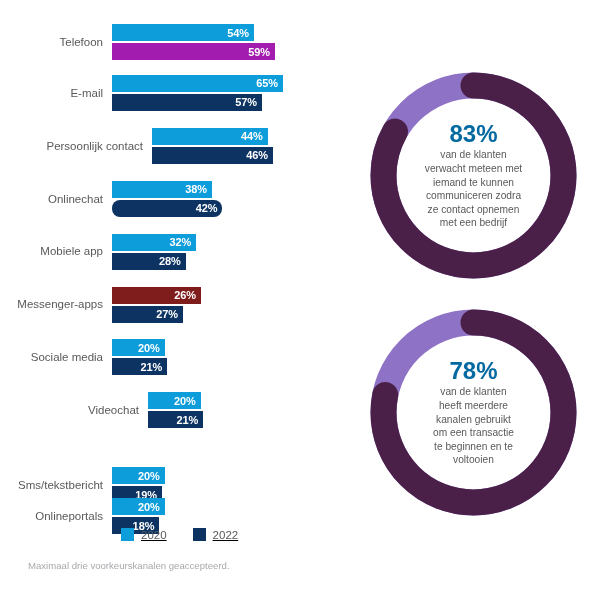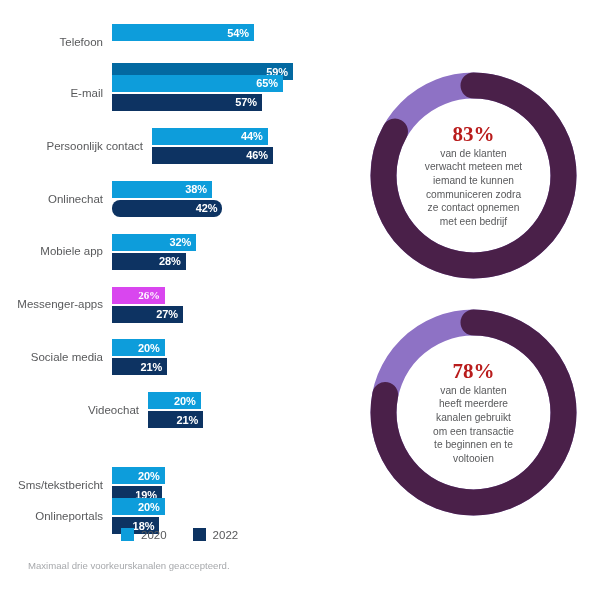--- a/index.html
+++ b/index.html
@@ -84,20 +84,21 @@
     left: 121px;
     top: 528px;
     display: flex;
     align-items: center;
     gap: 26px;
   }
   .legend-entry {
     display: flex;
     align-items: center;
     gap: 7px;
+    text-decoration: underline;
   }
   .legend-swatch {
     width: 13px;
     height: 13px;
     flex: 0 0 13px;
   }
   .legend-text {
     font-size: 11.5px;
     color: #58595b;
   }
@@ -138,26 +139,25 @@
     width: 159px;
     height: 159px;
     display: flex;
     flex-direction: column;
     align-items: center;
     justify-content: center;
     text-align: center;
     box-sizing: border-box;
   }
   .donut-pct {
-    font-size: 21px;
+    font-size: 24px;
     font-weight: bold;
-    color: #b91c1c;
+    color: #0369a1;
     line-height: 1.05;
     margin-bottom: 2px;
-    font-family: Liberation Serif, serif;
   }
   .donut-desc {
     font-size: 10.2px;
     line-height: 1.33;
     color: #58595b;
     padding: 0 1px;
   }
 </style>
 </head>
 <body>
@@ -165,21 +165,21 @@
 <div id="infographic">
 
   <div id="bar-panel">
     <div id="bar-groups">
         <div class="bar-group" style="top: 24px;">
           <div class="bar-cat-label">Telefoon</div>
           <div class="bar-stack">
             <div class="bar y2020" style="width: 142.02px; background: rgb(13, 157, 219);">
               <span class="bar-value">54%</span>
             </div>
-            <div class="bar y2022" style="width: 181px; background: #0369a1; margin-top: 20px;">
+            <div class="bar y2022" style="width: 163px; background: #a21caf;">
               <span class="bar-value">59%</span>
             </div>
           </div>
         </div>
         <div class="bar-group" style="top: 74.9px;">
           <div class="bar-cat-label">E-mail</div>
           <div class="bar-stack">
             <div class="bar y2020" style="width: 170.95px; background: rgb(13, 157, 219);">
               <span class="bar-value">65%</span>
             </div>
@@ -217,21 +217,21 @@
               <span class="bar-value">32%</span>
             </div>
             <div class="bar y2022" style="width: 73.64px; background: rgb(13, 51, 98);">
               <span class="bar-value">28%</span>
             </div>
           </div>
         </div>
         <div class="bar-group" style="top: 286.5px;">
           <div class="bar-cat-label">Messenger-apps</div>
           <div class="bar-stack">
-            <div class="bar y2020" style="width: 53px; background: #d946ef; font-family: Liberation Serif, serif;">
+            <div class="bar y2020" style="width: 89px; background: #7f1d1d;">
               <span class="bar-value">26%</span>
             </div>
             <div class="bar y2022" style="width: 71.01px; background: rgb(13, 51, 98);">
               <span class="bar-value">27%</span>
             </div>
           </div>
         </div>
         <div class="bar-group" style="top: 339.4px;">
           <div class="bar-cat-label">Sociale media</div>
           <div class="bar-stack">

